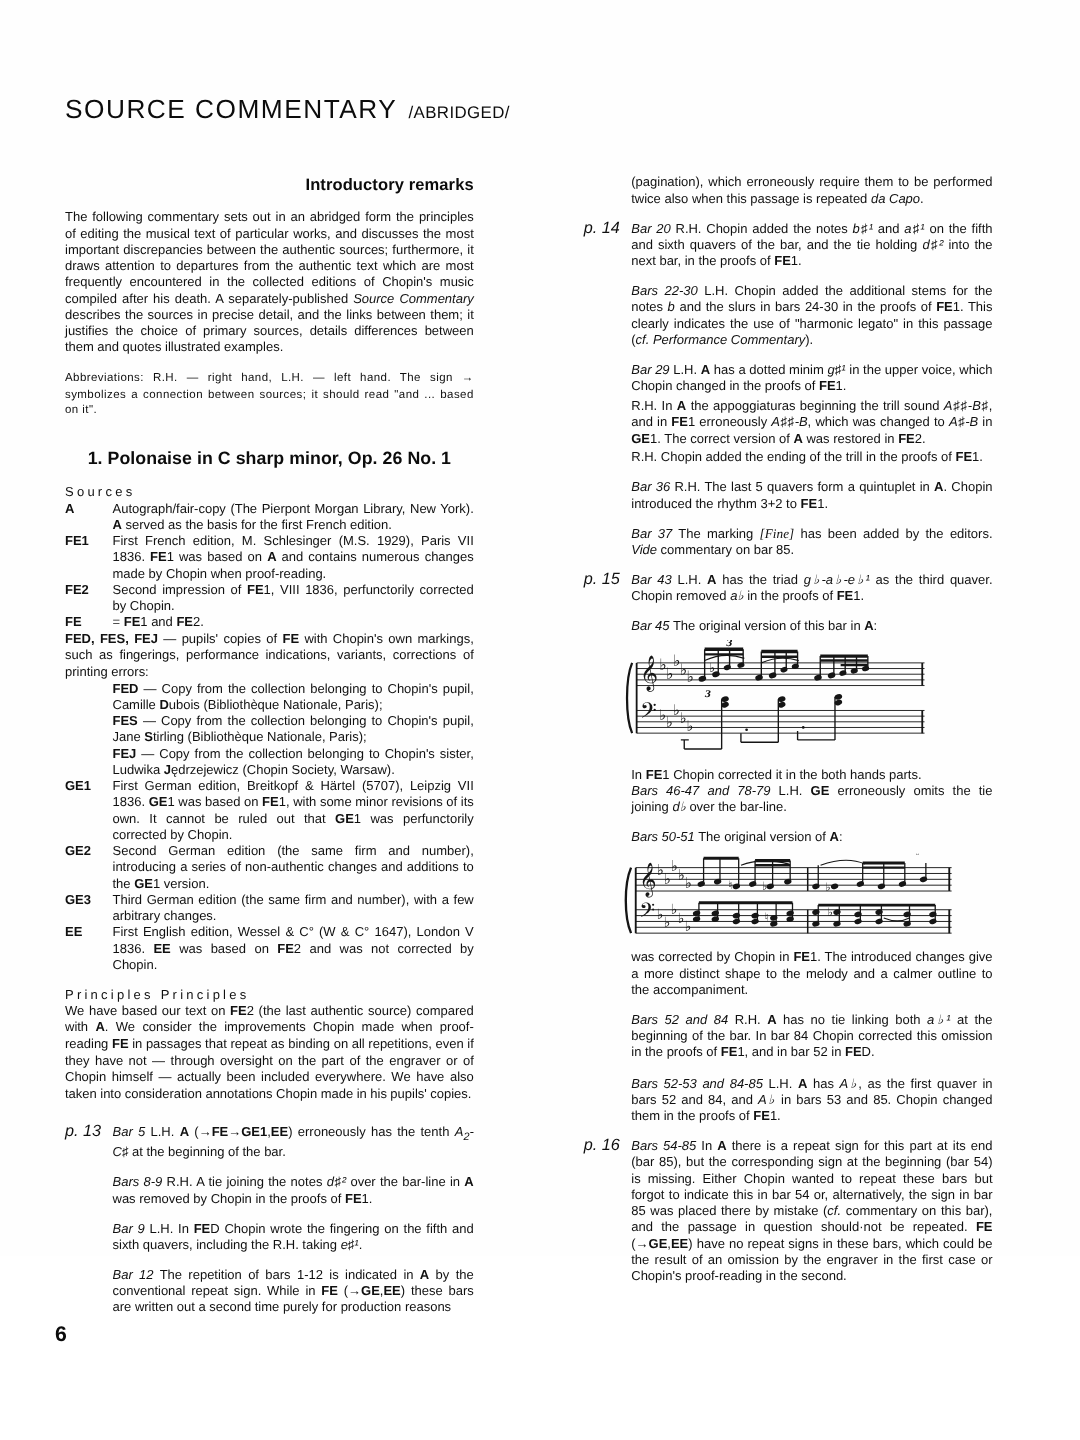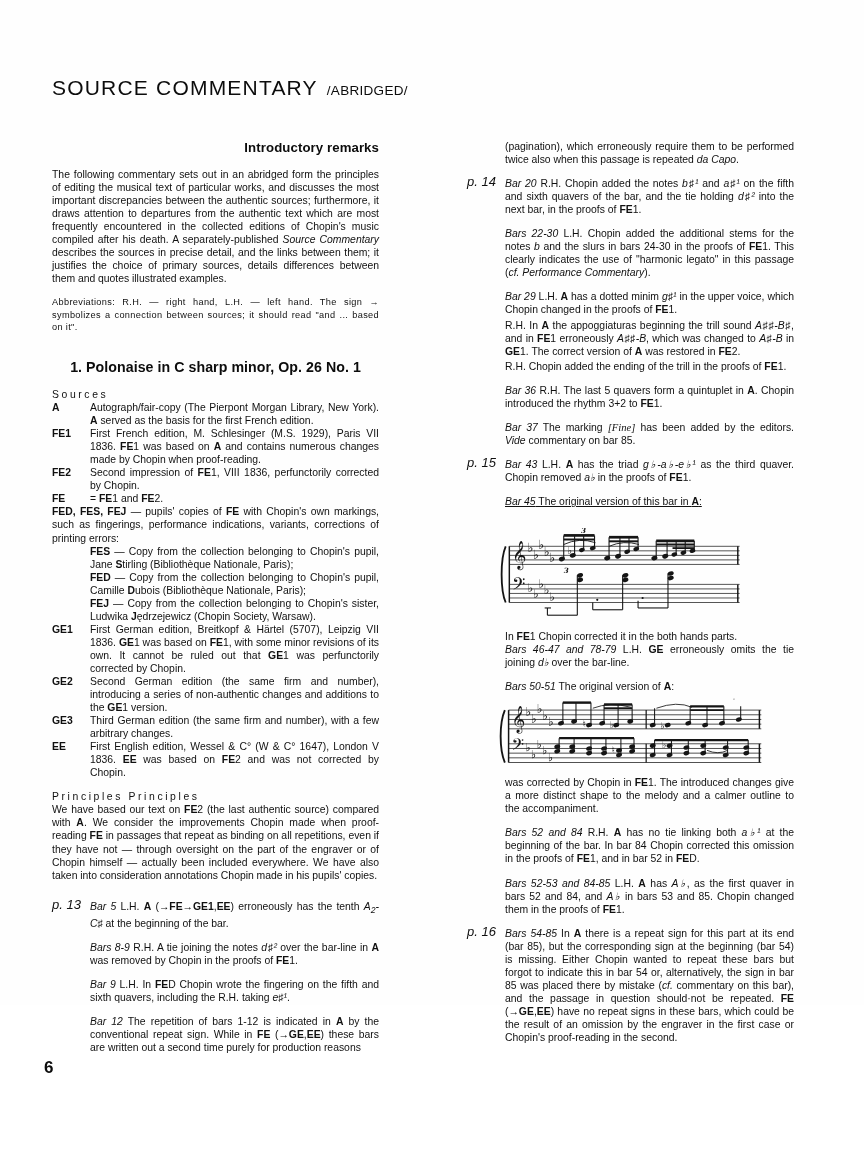--- a/index.html
+++ b/index.html
@@ -211,22 +211,22 @@
 
       <div class="src-row">
         <div class="src-sig"><b class="bd">FE</b></div>
         <div class="src-txt" style="text-align:left;">= <b class="bd">FE</b>1 and <b class="bd">FE</b>2.</div>
       </div>
 
       <div>
         <div class="src-row">
           <div class="src-txt"><b class="bd">FED, FES, FEJ</b> — pupils' copies of <b class="bd">FE</b> with Chopin's own markings, such as fingerings, performance indications, variants, corrections of printing errors:</div>
         </div>
+        <div class="src-indent"><b class="bd">FED</b> — Copy from the collection belonging to Chopin's pupil, Camille <b class="bd">D</b>ubois (Bibliothèque Nationale, Paris);</div>
         <div class="src-indent"><b class="bd">FES</b> — Copy from the collection belonging to Chopin's pupil, Jane <b class="bd">S</b>tirling (Bibliothèque Nationale, Paris);</div>
-        <div class="src-indent"><b class="bd">FED</b> — Copy from the collection belonging to Chopin's pupil, Camille <b class="bd">D</b>ubois (Bibliothèque Nationale, Paris);</div>
         <div class="src-indent"><b class="bd">FEJ</b> — Copy from the collection belonging to Chopin's sister, Ludwika <b class="bd">J</b>ędrzejewicz (Chopin Society, Warsaw).</div>
       </div>
 
       <div class="src-row">
         <div class="src-sig"><b class="bd">GE</b>1</div>
         <div class="src-txt">First German edition, Breitkopf &amp; Härtel (5707), Leipzig VII 1836. <b class="bd">GE</b>1 was based on <b class="bd">FE</b>1, with some minor revisions of its own. It cannot be ruled out that <b class="bd">GE</b>1 was perfunctorily corrected by Chopin.</div>
       </div>
 
       <div class="src-row">
         <div class="src-sig"><b class="bd">GE</b>2</div>
@@ -297,21 +297,21 @@
 
     <div class="note">
       <p class="note-text"><i class="it">Bar 37</i> The marking <span class="serif-it">[Fine]</span> has been added by the editors. <i class="it">Vide</i> commentary on bar 85.</p>
     </div>
 
     <div class="note">
       <span class="pref">p. 15</span>
       <p class="note-text"><i class="it">Bar 43</i> L.H. <b class="bd">A</b> has the triad <i class="it">g♭-a♭-e♭¹</i> as the third quaver. Chopin removed <i class="it">a♭</i> in the proofs of <b class="bd">FE</b>1.</p>
     </div>
 
-    <div class="note" style="margin-bottom:20px;text-decoration:underline;">
+    <div class="note" style="margin-bottom:4px;">
       <p class="note-text"><i class="it">Bar 45</i> The original version of this bar in <b class="bd">A</b>:</p>
     </div>
 
     <div class="music">
       <svg viewBox="0 0 300 100" width="272" height="91" xmlns="http://www.w3.org/2000/svg">
         <g stroke="#151515" stroke-width="0.8">
 
           <line x1="18" y1="20" x2="272" y2="20"></line>
             <line x1="18" y1="25" x2="272" y2="25"></line>
           <line x1="18" y1="30" x2="272" y2="30"></line>

